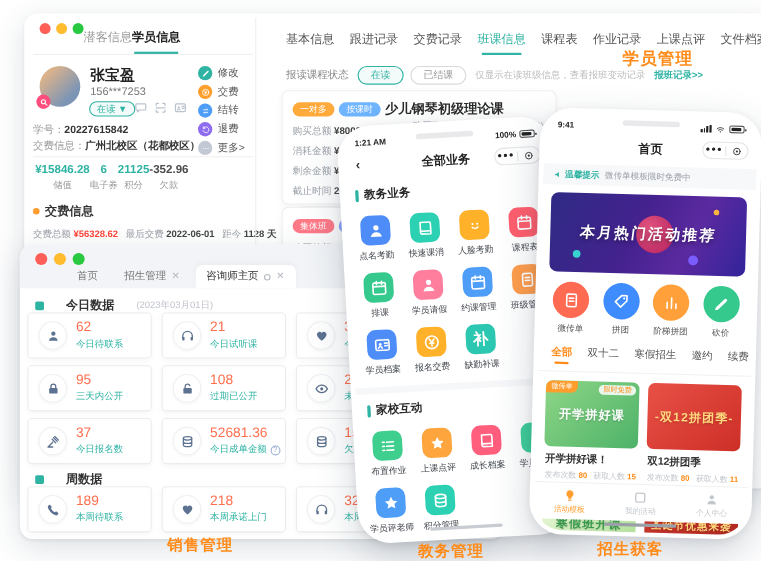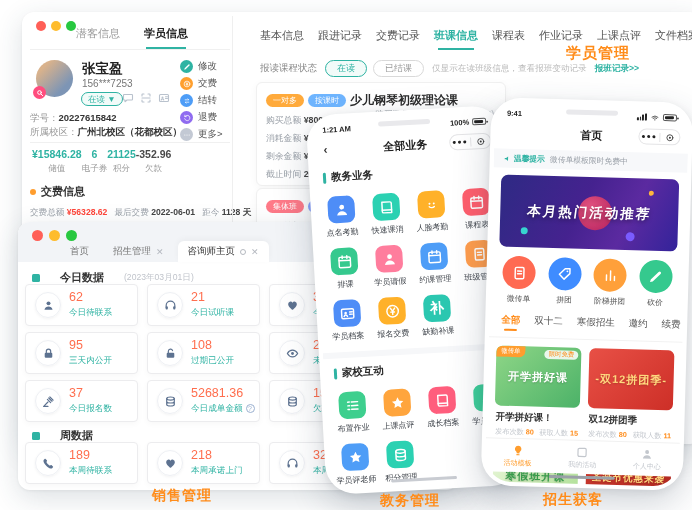--- a/index.html
+++ b/index.html
@@ -9,21 +9,21 @@
 
   
   .win{position:absolute;background:#fff;border-radius:12px;
        box-shadow:0 8px 28px rgba(40,60,80,.16),0 1px 3px rgba(0,0,0,.06)}
   .dot{position:absolute;border-radius:50%}
 
   
   #student-win{left:22px;top:12px;width:680px;height:432px}
   .lpanel{position:absolute;left:8px;top:14px;width:200px}
   .vdiv{position:absolute;left:210px;top:4px;bottom:4px;width:1px;background:#efefef}
-  .ltabs{display:flex;gap:24px;padding-left:46px;border-bottom:1px solid #f0f0f0;height:24px}
+  .ltabs{display:flex;padding-left:46px;border-bottom:1px solid #f0f0f0;height:24px}
   .ltab{font-size:11px;color:#999;cursor:pointer;position:relative;padding-bottom:8px}
   .ltab.act{color:#222;font-weight:bold}
   .ltab.act:after{content:"";position:absolute;left:2px;right:2px;bottom:0;height:2px;background:#2fb3a3}
   .avatar{position:absolute;left:6px;top:34px;width:37px;height:37px;border-radius:50%;
      background:linear-gradient(135deg,#d9b28c 20%,#7d95b5 75%)}
   .avatar .cam{position:absolute;left:-3px;bottom:-2px;width:13px;height:13px;border-radius:50%;
      background:#ff4d7e;color:#fff;display:flex;align-items:center;justify-content:center}
   .avatar .cam svg{width:8px;height:8px}
   .pname{position:absolute;left:52px;top:34px;font-size:13.5px;font-weight:bold;color:#222}
   .pphone{position:absolute;left:52px;top:52px;font-size:10px;color:#777}
@@ -47,21 +47,21 @@
   .paysec{position:absolute;left:0;top:158px;width:202px}
   .payhead{display:flex;align-items:center;gap:5px;font-size:11px;font-weight:bold;color:#333}
   .odot{width:6px;height:6px;border-radius:50%;background:#ff9d2e}
   .payrow{display:flex;gap:7px;margin-top:8px;font-size:8.6px;color:#9aa0a8;white-space:nowrap}
   .payrow b{color:#444;font-weight:bold}
   .payrow b.red{color:#ff4438}
 
   .rpanel{position:absolute;left:212px;top:0;right:0;height:100%}
   .dtabs{display:flex;gap:14px;padding:16px 0 0 26px;white-space:nowrap}
   .dtab{font-size:11px;color:#555;cursor:pointer;padding-bottom:7px;position:relative}
-  .dtab.act{color:#2fb3a3;font-weight:bold}
+  .dtab.act{color:#2fb3a3;font-weight:normal}
   .dtab.act:after{content:"";position:absolute;left:4px;right:4px;bottom:0;height:2px;background:#2fb3a3}
   .frow{display:flex;align-items:center;gap:8px;margin:10px 0 0 26px;font-size:9.5px;color:#888}
   .fpill{border:1px solid #d9d9d9;color:#999;border-radius:10px;padding:1px 11px;font-size:9px;cursor:pointer}
   .fpill.act{border-color:#2fb3a3;color:#2fb3a3;background:#f2fbf9}
   .fnote{color:#bbb;font-size:8.6px}
   .flink{color:#2fb3a3;font-size:8.6px;font-weight:bold;cursor:pointer}
   .ccard{position:absolute;left:22px;width:250px;border:1px solid #f0f0f0;border-radius:6px;
      box-shadow:0 2px 8px rgba(0,0,0,.04);padding:7px 9px;background:#fff}
   .bdg{display:inline-block;font-size:8px;color:#fff;border-radius:8px;padding:1px 7px;margin-right:4px;vertical-align:1px}
   .ctitle{font-size:12px;font-weight:bold;color:#2b2b2b;display:inline-block}
@@ -260,21 +260,21 @@
                 <circle cx="18.5" cy="12" r="1.7" fill="currentColor" stroke="none"></circle>
               </svg>
             </span>
             <span class="al">更多&gt;</span>
           </div>
         </div>
       <div class="inforow" style="top:86px">
         <span>学号：</span><b>20227615842</b>
       </div>
       <div class="inforow" style="top:100px">
-        <span>所属校区：</span><b>广州北校区（花都校区）</b>
+        <span>交费信息：</span><b>广州北校区（花都校区）</b>
       </div>
       <div class="hdiv" style="top:116px"></div>
       <div class="stats" id="pstats">
           <div class="stat">
             <div class="sv">¥15846.28</div>
             <div class="sl">储值</div>
           </div>
           <div class="stat">
             <div class="sv">6</div>
             <div class="sl">电子券</div>

